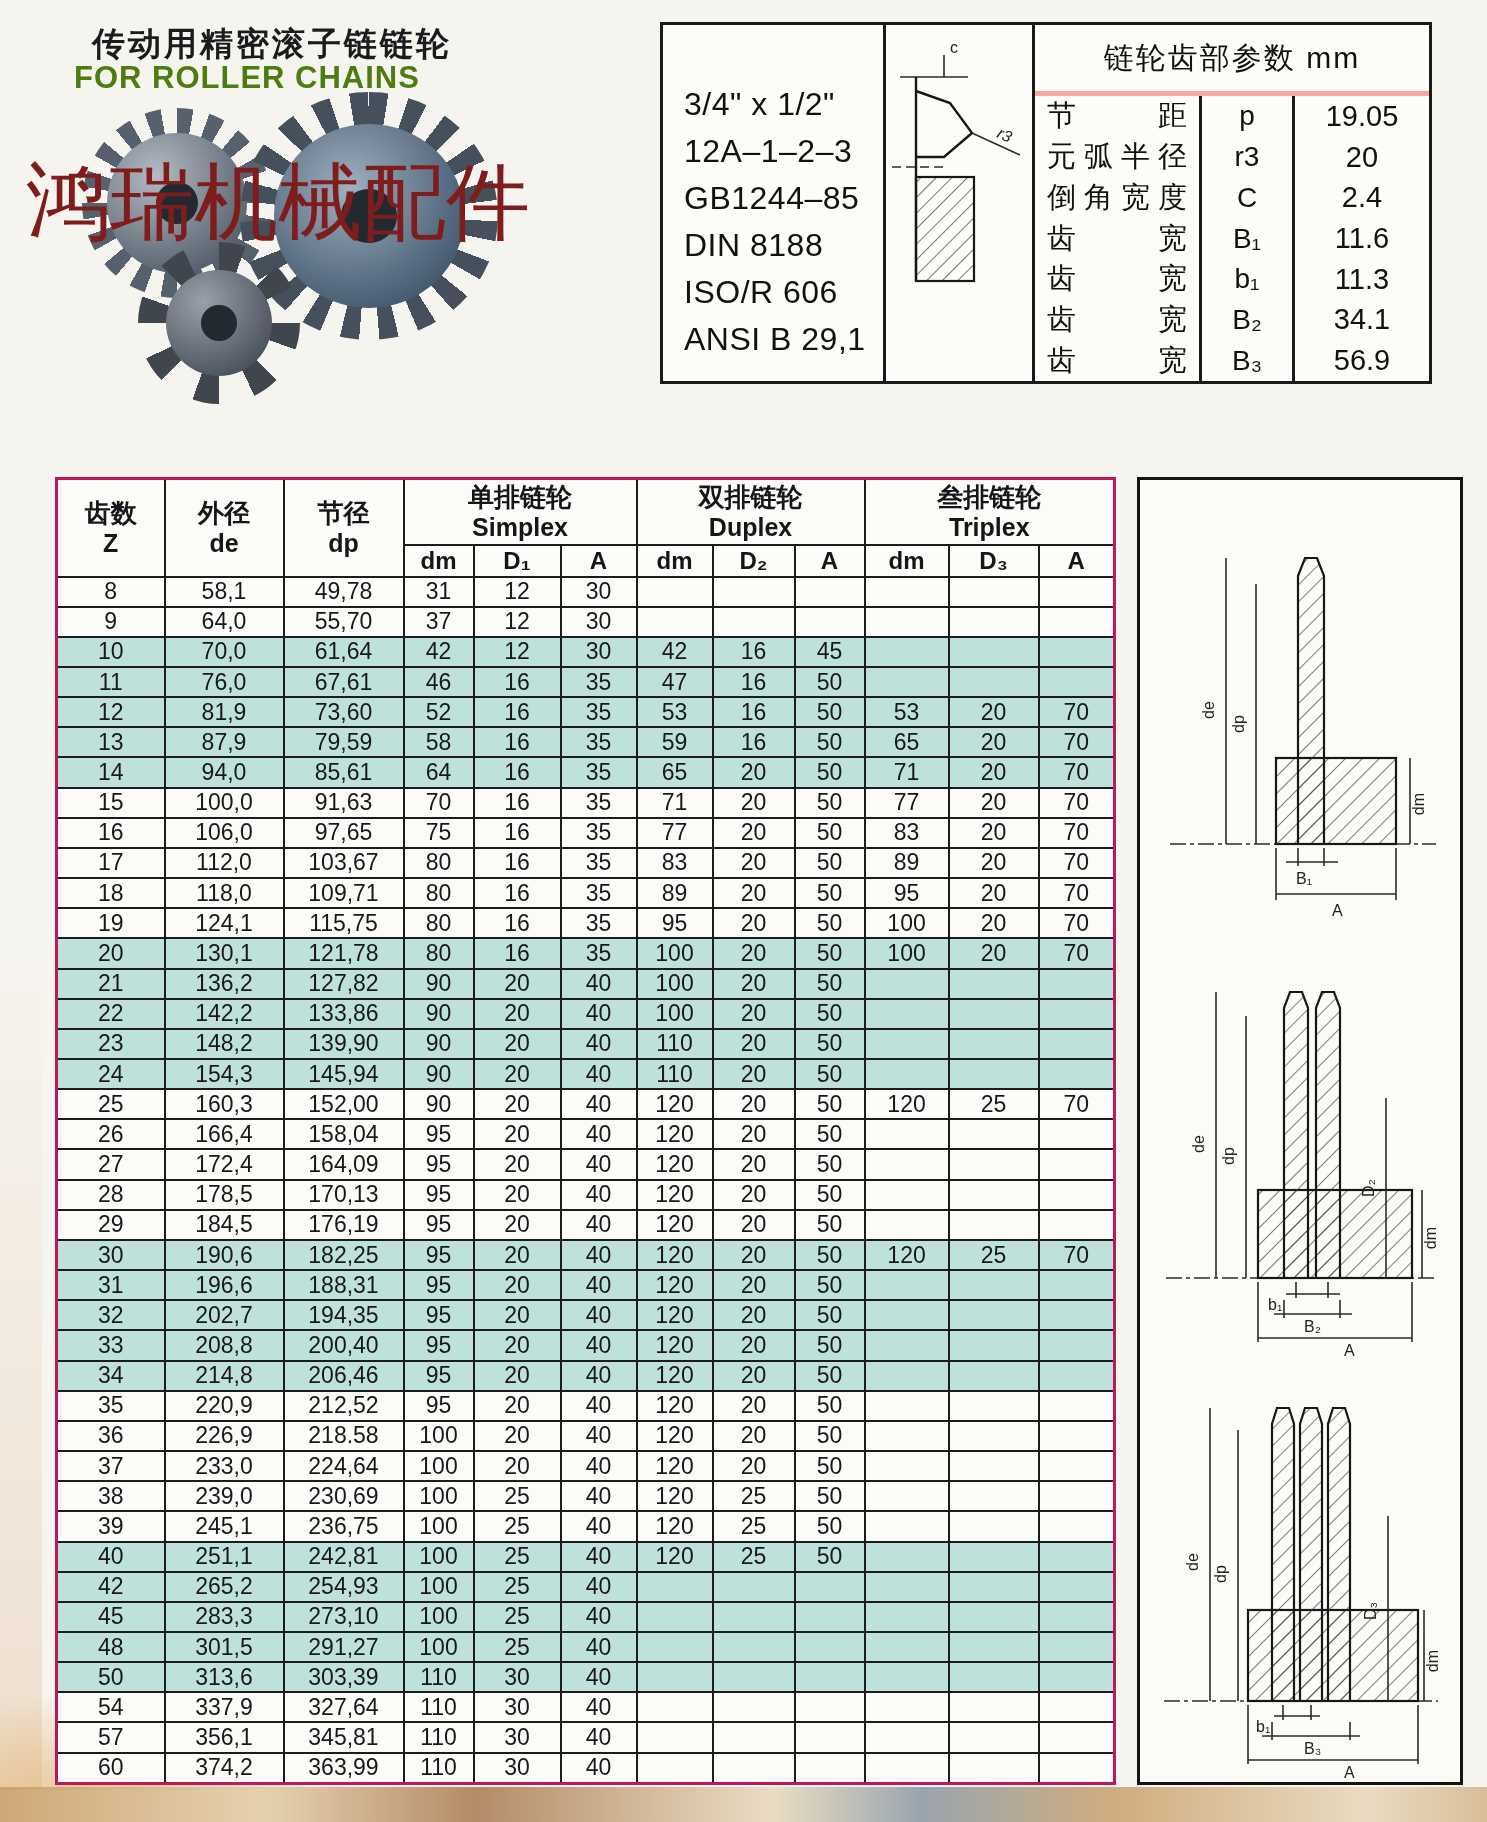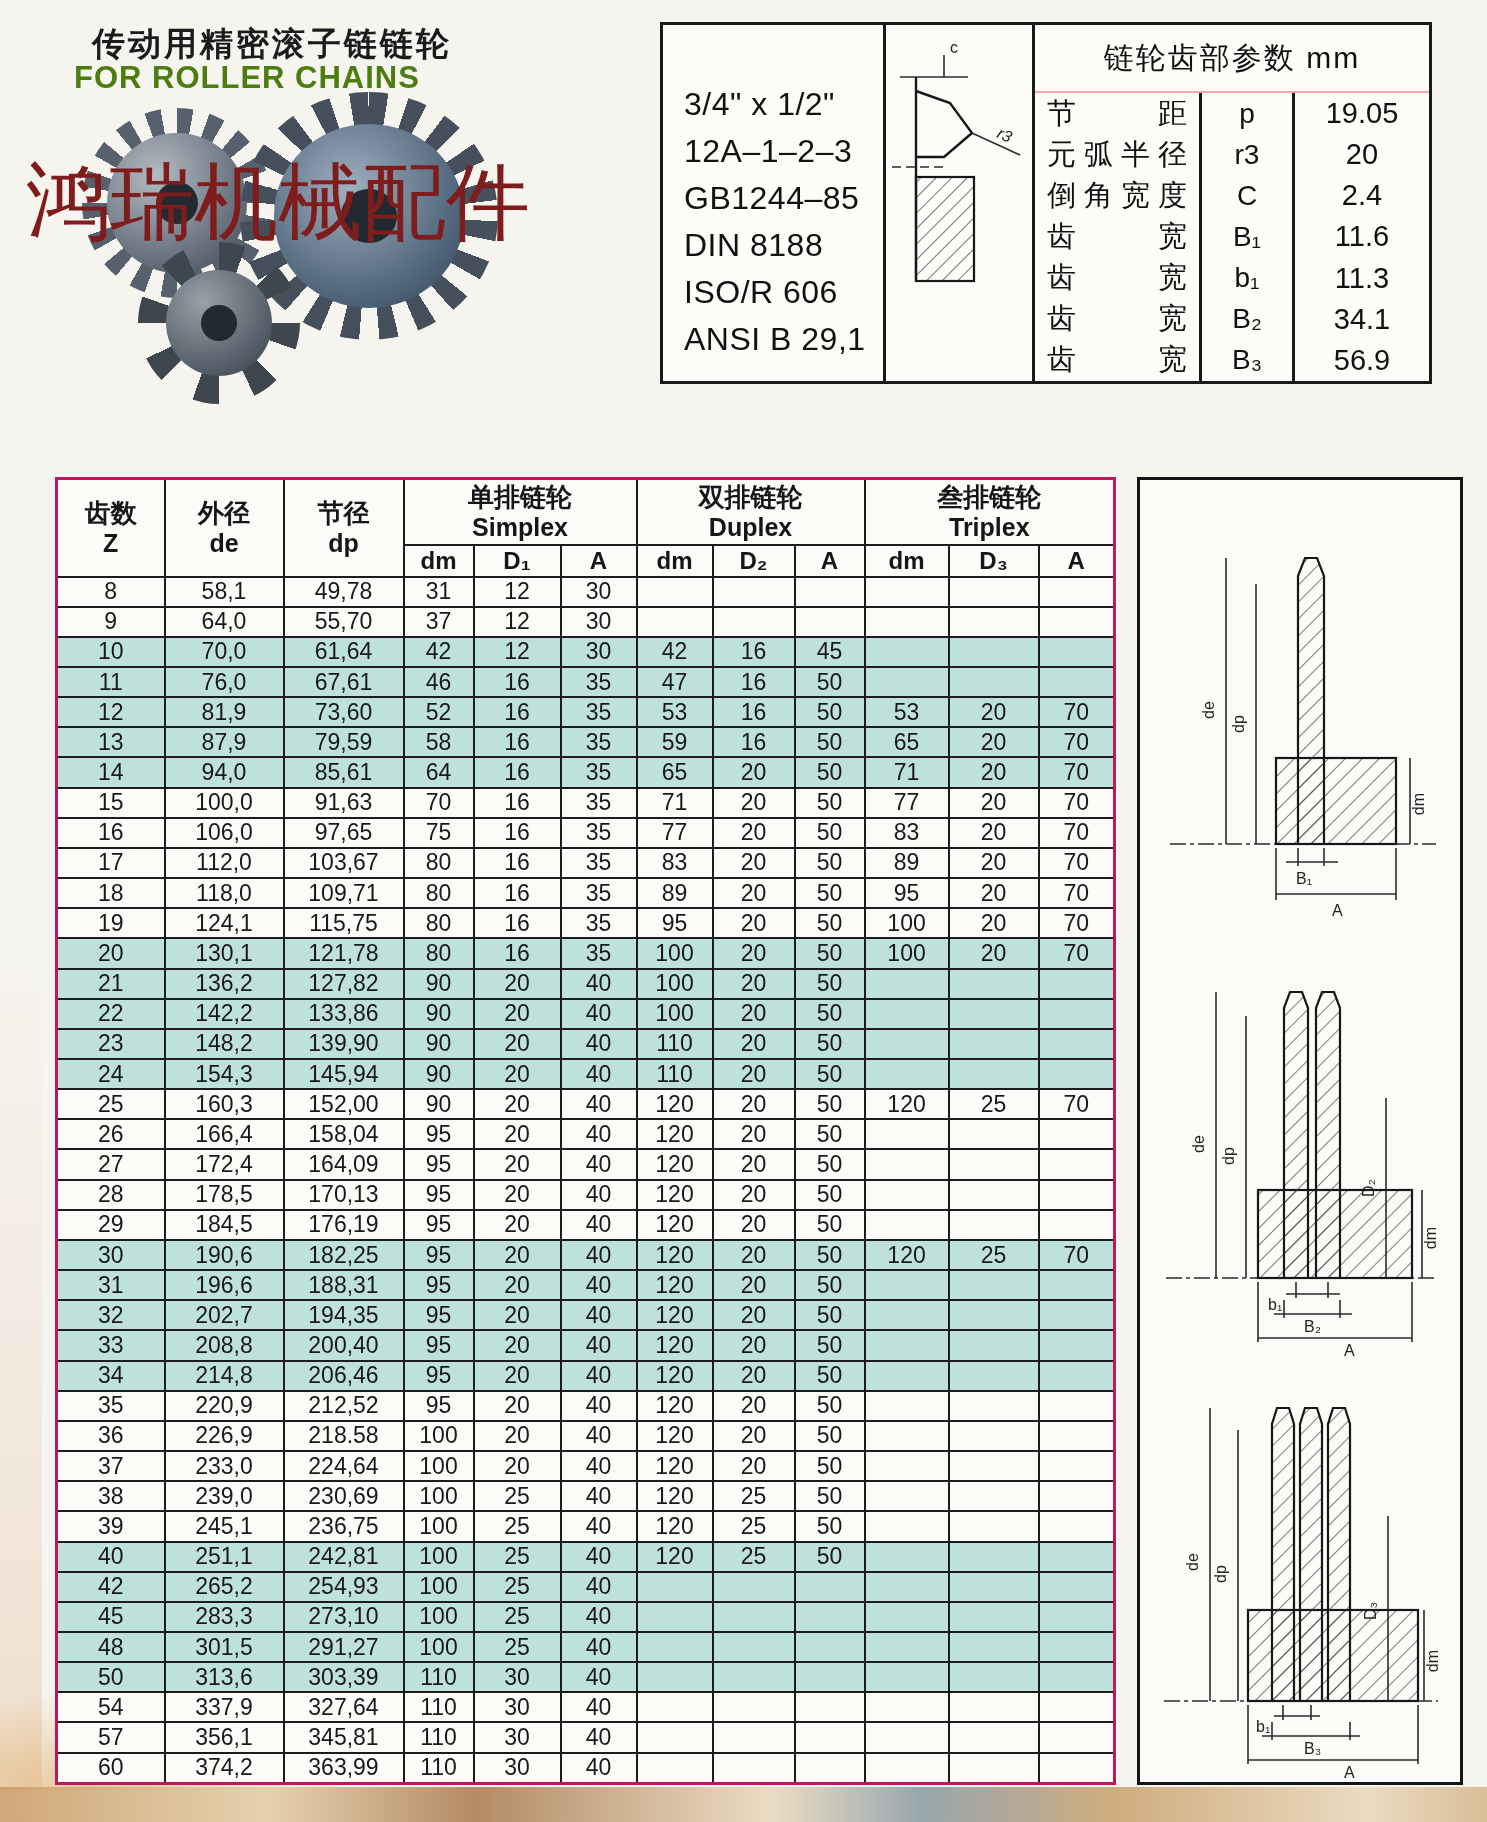--- a/index.html
+++ b/index.html
@@ -27,21 +27,21 @@
   .g3 .teeth{background:repeating-conic-gradient(#3f464e 0deg 19deg,rgba(0,0,0,0) 19deg 45deg);}
   .g3 .body{inset:17%;background:radial-gradient(circle at 35% 30%,#98a0a8,#5c656f 60%,#343c45);}
 
   
   .top-box{position:absolute;left:660px;top:22px;width:772px;height:362px;
            border:3px solid #1a1a1c;background:#fdfcf9;display:flex;box-sizing:border-box;z-index:4;}
   .spec-cell{width:223px;border-right:3px solid #1a1a1c;box-sizing:border-box;padding:56px 0 0 21px;}
   .spec-line{font-size:32px;line-height:47px;letter-spacing:0.5px;color:#111;white-space:nowrap;}
   .profile-cell{width:149px;border-right:3px solid #1a1a1c;box-sizing:border-box;position:relative;}
   .param-cell{flex:1;display:flex;flex-direction:column;}
-  .param-title{height:66px;border-bottom:2px solid #fca5a5;display:flex;align-items:center;justify-content:center;
+  .param-title{height:66px;border-bottom:5px solid #fca5a5;display:flex;align-items:center;justify-content:center;
                font-size:30px;letter-spacing:2px;color:#111;}
   .param-rows{flex:1;display:flex;flex-direction:column;}
   .p-row{flex:1;display:grid;grid-template-columns:164px 96px 1fr;align-items:center;}
   .p-label{font-size:29px;padding:0 12px;text-align:justify;text-align-last:justify;color:#111;}
   .p-sym{font-size:28px;text-align:center;align-self:stretch;display:flex;align-items:center;justify-content:center;
          border-left:3px solid #1a1a1c;border-right:3px solid #1a1a1c;color:#111;}
   .p-val{font-size:29px;text-align:center;color:#111;}
 
   
   .main-table-wrap{position:absolute;left:55px;top:477px;width:1060px;height:1308px;z-index:4;}

